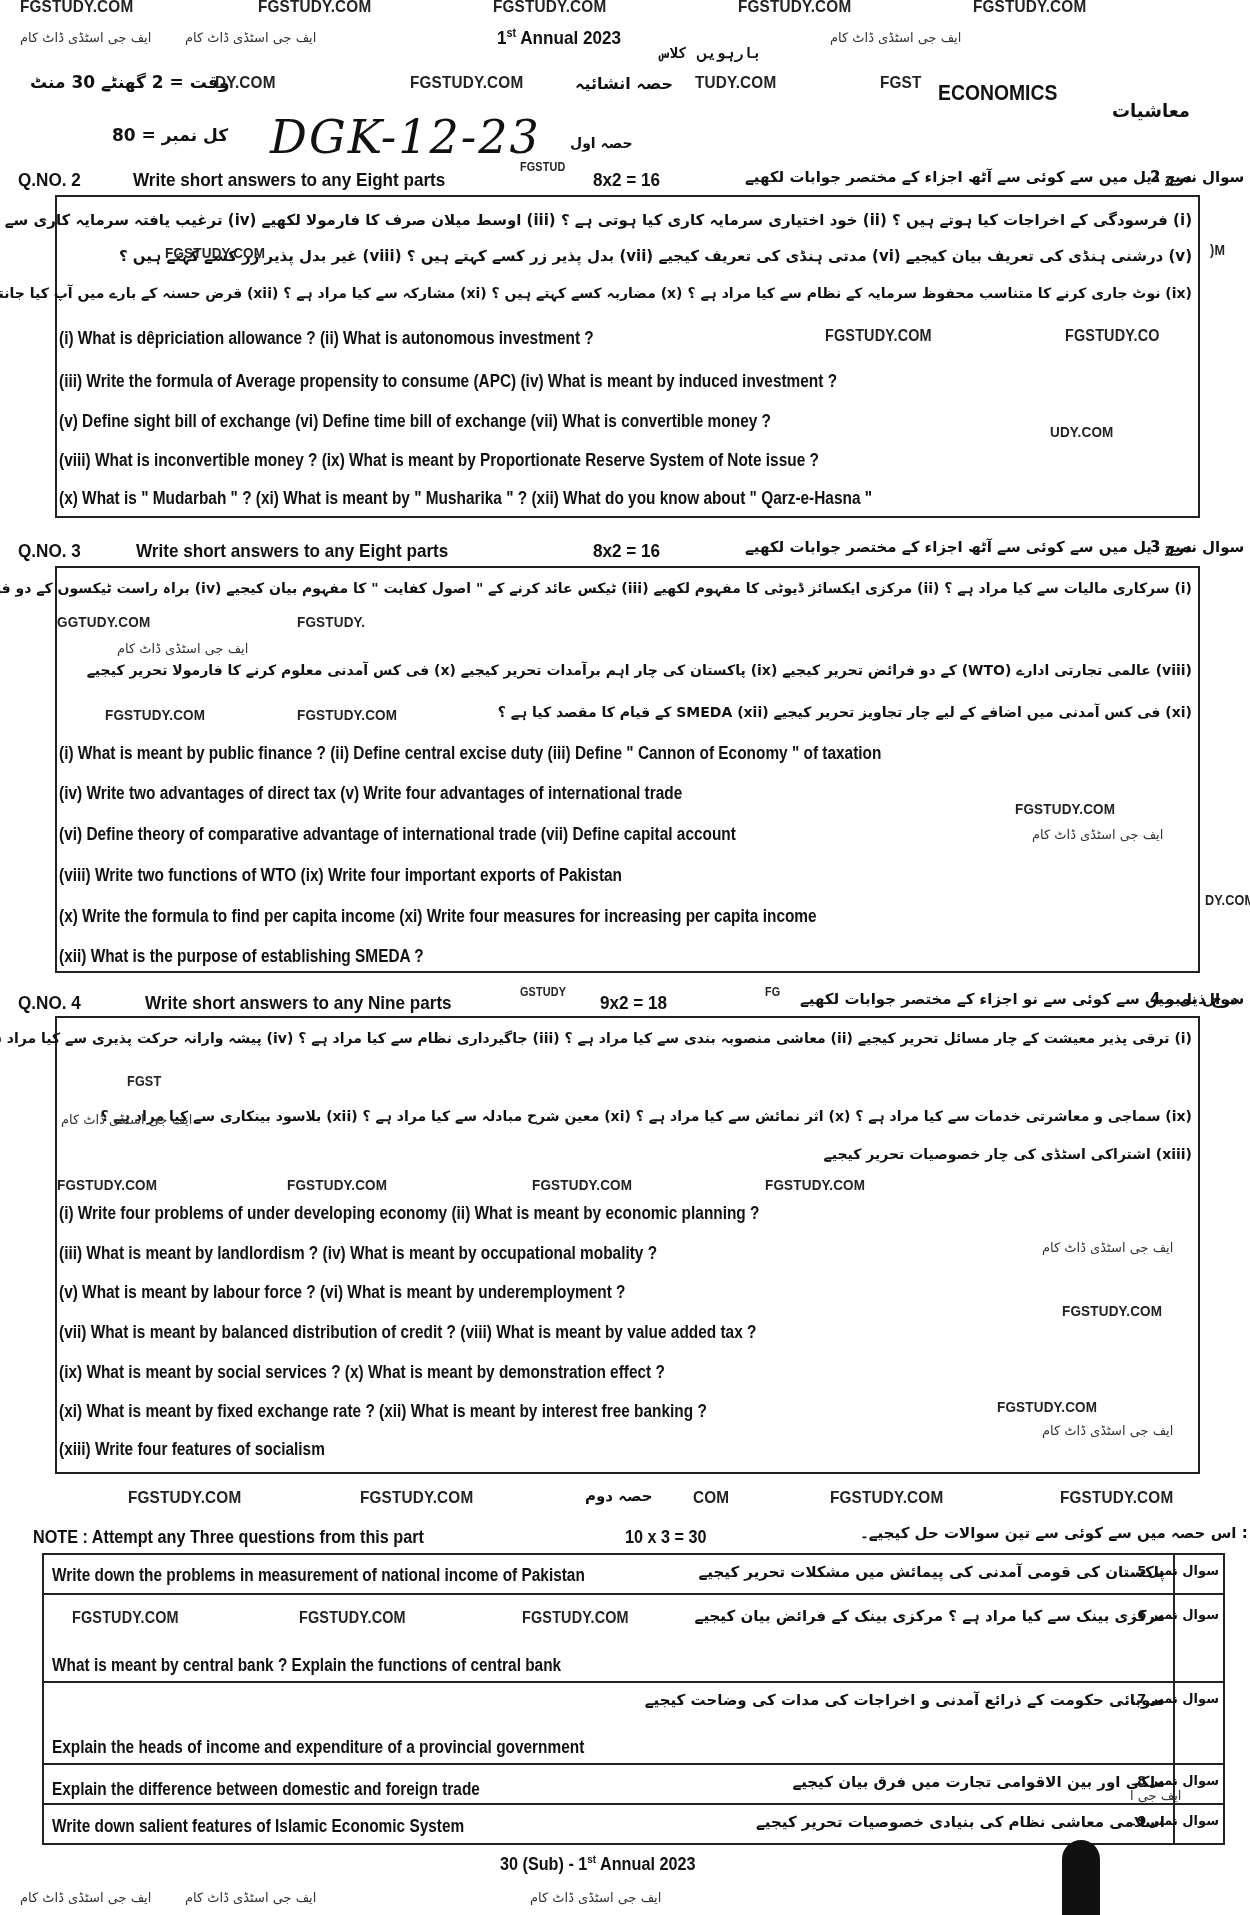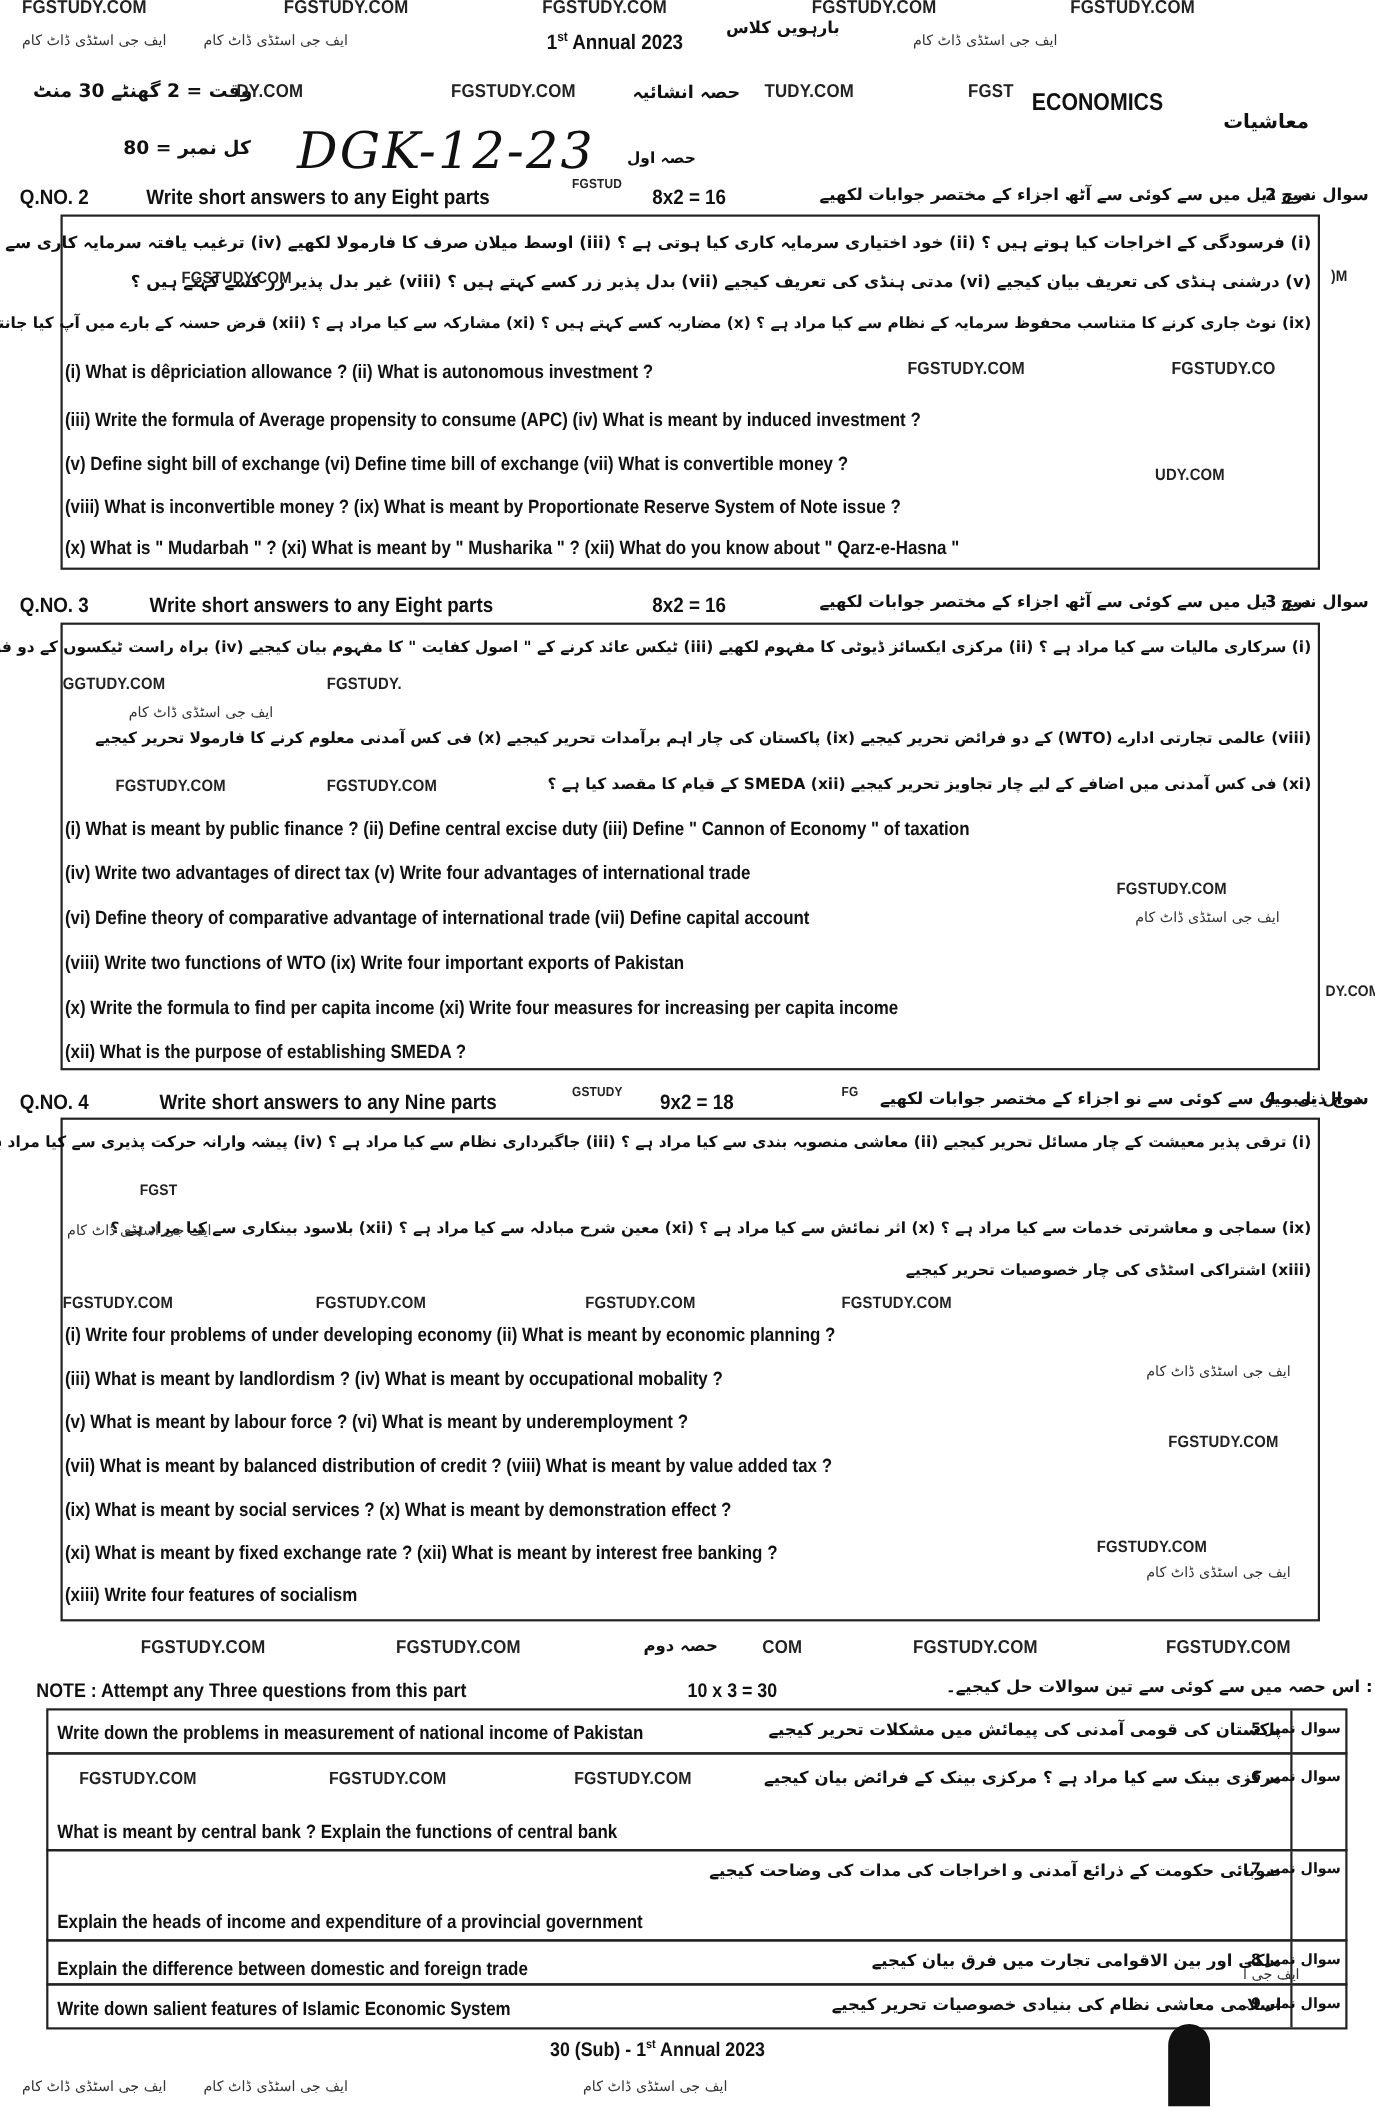--- a/index.html
+++ b/index.html
@@ -25,21 +25,21 @@
 <div class="abs wm" style="left:973px;top:-3px;">FGSTUDY.COM</div>
 
 <div class="abs urs" style="left:20px;top:30px;">ایف جی اسٹڈی ڈاٹ کام</div>
 <div class="abs urs" style="left:185px;top:30px;">ایف جی اسٹڈی ڈاٹ کام</div>
 <div class="abs urs" style="left:830px;top:30px;">ایف جی اسٹڈی ڈاٹ کام</div>
 
 <div class="abs hdr" style="left:497px;top:26px;">
   <span>1</span><sup style="font-size:12px">st</sup>
   <span>Annual 2023</span>
 </div>
-<div class="abs ur" style="left:660px;top:16px;font-size:15px;">بارہویں کلاس</div>
+<div class="abs ur" style="left:660px;top:44px;font-size:15px;font-family:Liberation Mono, monospace;">بارہویں کلاس</div>
 
 <div class="abs ur" style="left:30px;top:72px;font-size:17px;">وقت = 2 گھنٹے 30 منٹ</div>
 <div class="abs wm" style="left:215px;top:73px;">DY.COM</div>
 <div class="abs wm" style="left:410px;top:73px;">FGSTUDY.COM</div>
 <div class="abs ur" style="left:575px;top:74px;font-size:16px;">حصہ انشائیہ</div>
 <div class="abs wm" style="left:695px;top:73px;">TUDY.COM</div>
 <div class="abs wm" style="left:880px;top:73px;">FGST</div>
 <div class="abs" style="left:938px;top:80px;font-weight:bold;font-size:22px;transform:scaleX(0.88);transform-origin:left top;">ECONOMICS</div>
 <div class="abs ur" style="left:1112px;top:80px;font-size:18px;margin-top:20px;">معاشیات</div>
 

